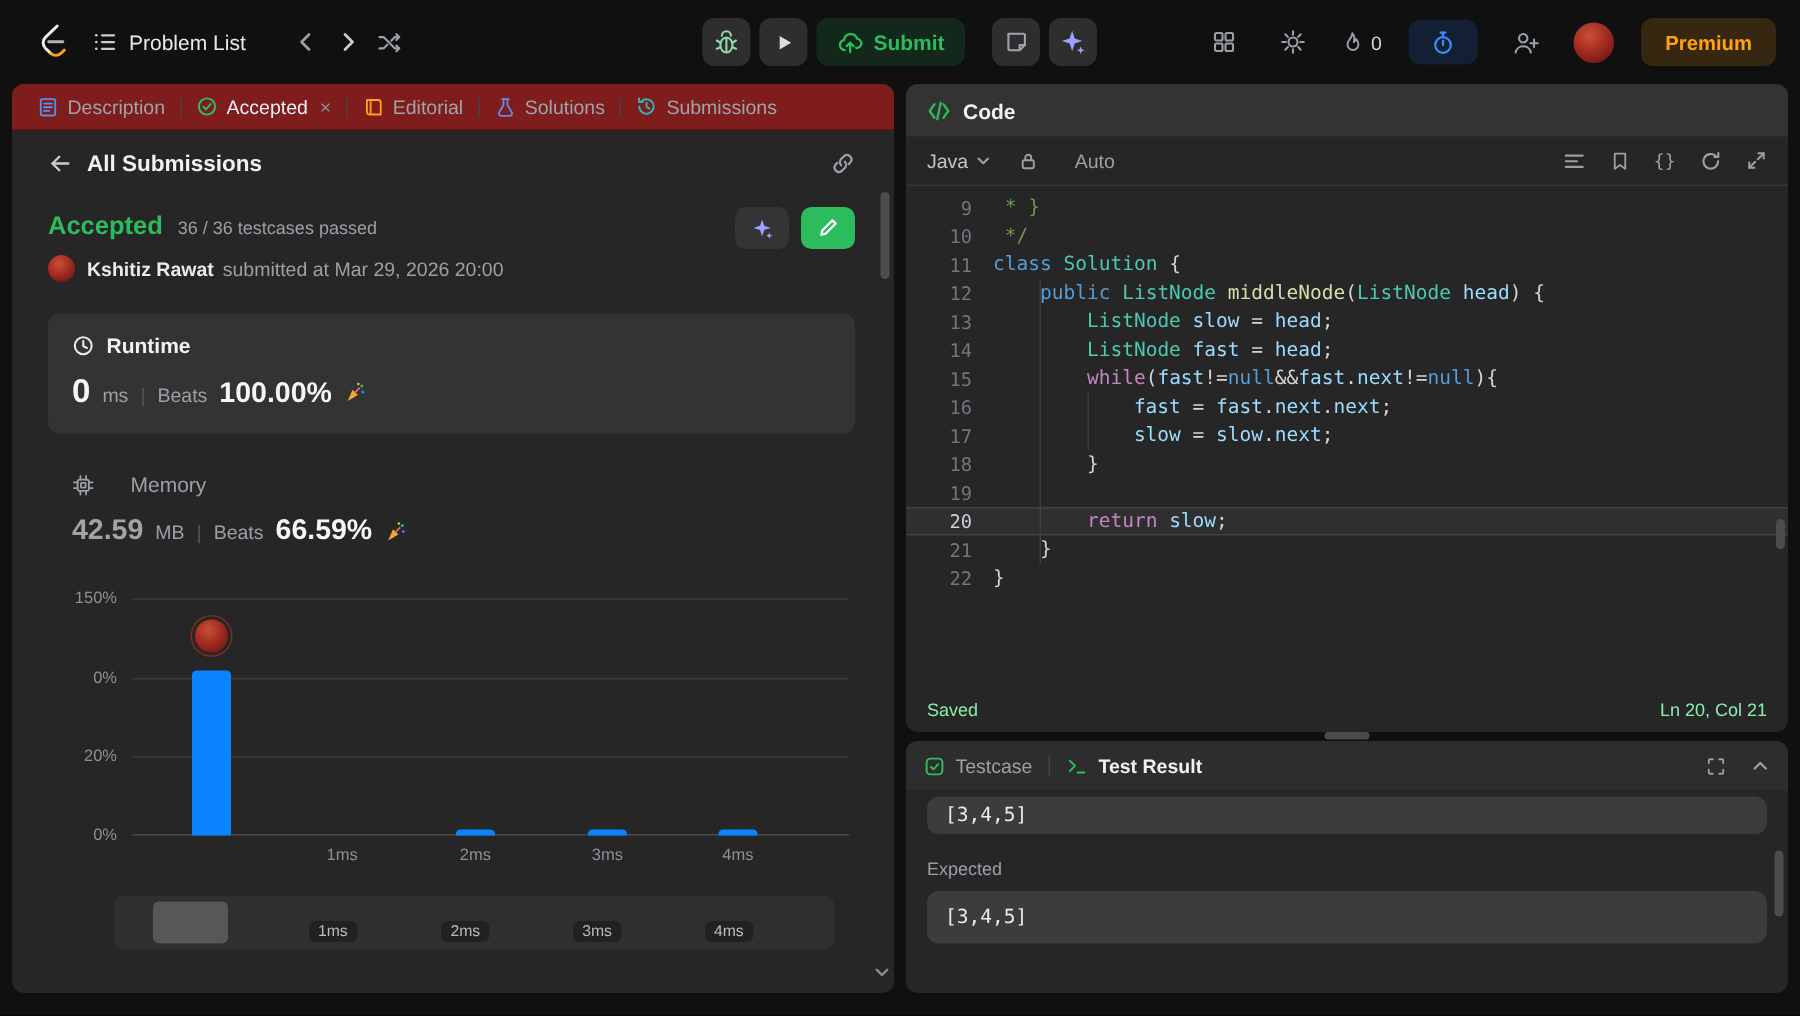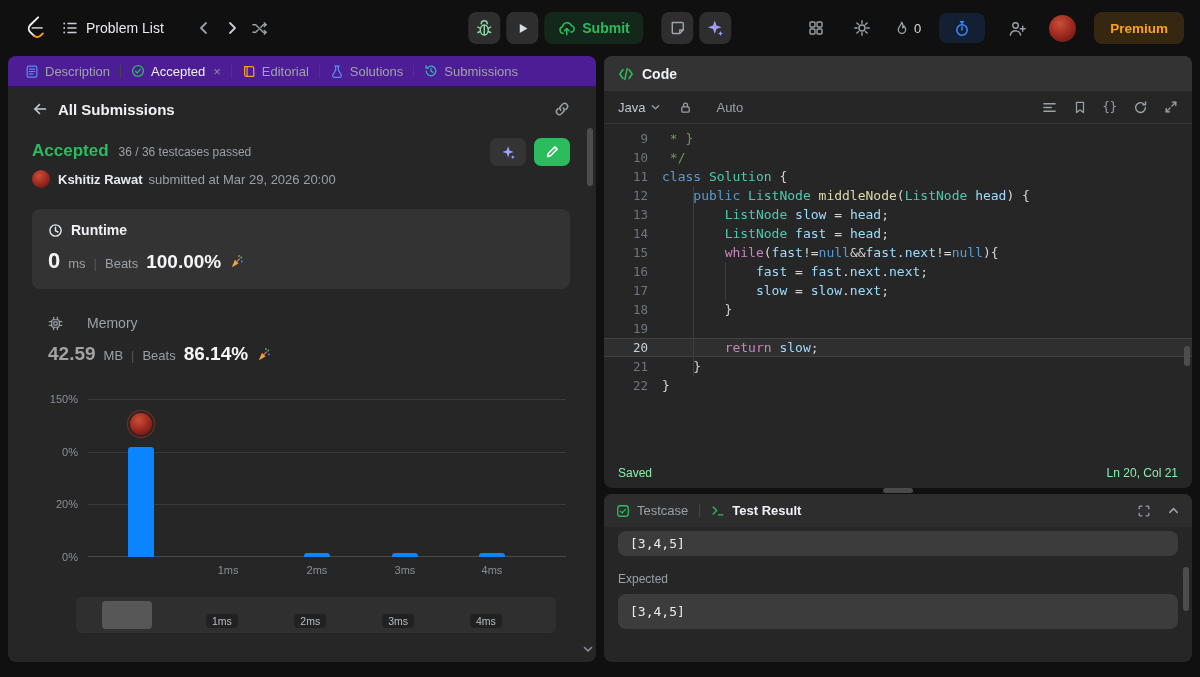--- a/index.html
+++ b/index.html
@@ -22,21 +22,21 @@
 .flame-group{display:flex;align-items:center;gap:5px;font-size:13px;color:#d6d9de;cursor:pointer;}
 .timer-box{width:46px;height:30px;border-radius:8px;background:rgba(40,129,255,0.15);display:flex;align-items:center;justify-content:center;cursor:pointer;}
 .avatar{width:27px;height:27px;border-radius:50%;background:radial-gradient(circle at 40% 32%,#c94f36 0%,#a02a20 48%,#591010 100%);cursor:pointer;}
 .premium-btn{height:32px;display:flex;align-items:center;padding:0 16px;border-radius:8px;background:rgba(255,161,22,0.16);color:#ffa116;font-size:13.5px;font-weight:600;cursor:pointer;}
 
 .panel{position:absolute;background:#262626;border-radius:8px;overflow:hidden;}
 .left-panel{left:8px;top:56px;width:588px;height:606px;}
 .code-panel{left:604px;top:56px;width:588px;height:432px;display:flex;flex-direction:column;}
 .test-panel{left:604px;top:494px;width:588px;height:168px;}
 
-.tabbar{height:31px;display:flex;align-items:center;padding:0 10px;background:#4c1d95;border-bottom:1px solid rgba(0,0,0,0.3);}
+.tabbar{height:31px;display:flex;align-items:center;padding:0 10px;background:#7f1d1d;border-bottom:1px solid rgba(0,0,0,0.3);}
 .tab{display:flex;align-items:center;gap:6px;padding:0 7px;font-size:13px;color:#9fa3ab;cursor:pointer;white-space:nowrap;}
 .tab.active{color:#eff1f6;font-weight:500;}
 .tab-close{color:#8a8f98;font-size:13px;margin-left:2px;cursor:pointer;}
 .tab-div{width:1px;height:13px;background:#454545;margin:0 3px;}
 .lp-body{position:absolute;top:31px;left:0;right:0;bottom:0;padding:12px 26px 0 24px;}
 .subs-head{display:flex;align-items:center;gap:10px;height:20px;}
 .subs-title{font-size:15px;font-weight:600;color:#f0f1f4;}
 .link-btn{margin-left:auto;cursor:pointer;display:inline-flex;}
 .result-row{margin-top:22px;display:flex;align-items:baseline;height:22px;}
 .status-txt{font-size:17px;font-weight:600;color:#2cbb5d;}
@@ -379,21 +379,21 @@
             <line x1="12" y1="6" x2="14.6" y2="6"></line>
               <line x1="12" y1="10" x2="14.6" y2="10"></line>
           </svg>
           <span>Memory</span>
         </div>
         <div class="card-vals" style="margin-top:12px;">
           <span class="big-val2 mem-val">42.59</span>
           <span class="unit-txt">MB</span>
           <span class="vsep">|</span>
           <span class="beats-lab">Beats</span>
-          <span class="big-val2">86.14%</span>
+          <span class="big-val2">66.59%</span>
           <svg class="ic self" width="15" height="15" viewBox="0 0 15 15">
             <path d="M2.8 13.3 L6 5.8 9.6 9.4z" fill="#f2a33c"></path>
             <line x1="7.8" y1="7.6" x2="10.8" y2="4.6" stroke="#e86f6f" stroke-width="1.2"></line>
             <circle cx="12.2" cy="3.4" r="1" fill="#2cbb5d"></circle>
               <circle cx="12.9" cy="7.4" r="0.9" fill="#3b8cff"></circle>
               <circle cx="9.9" cy="2" r="0.8" fill="#f2c83c"></circle>
           </svg>
         </div>
       </div>
 

